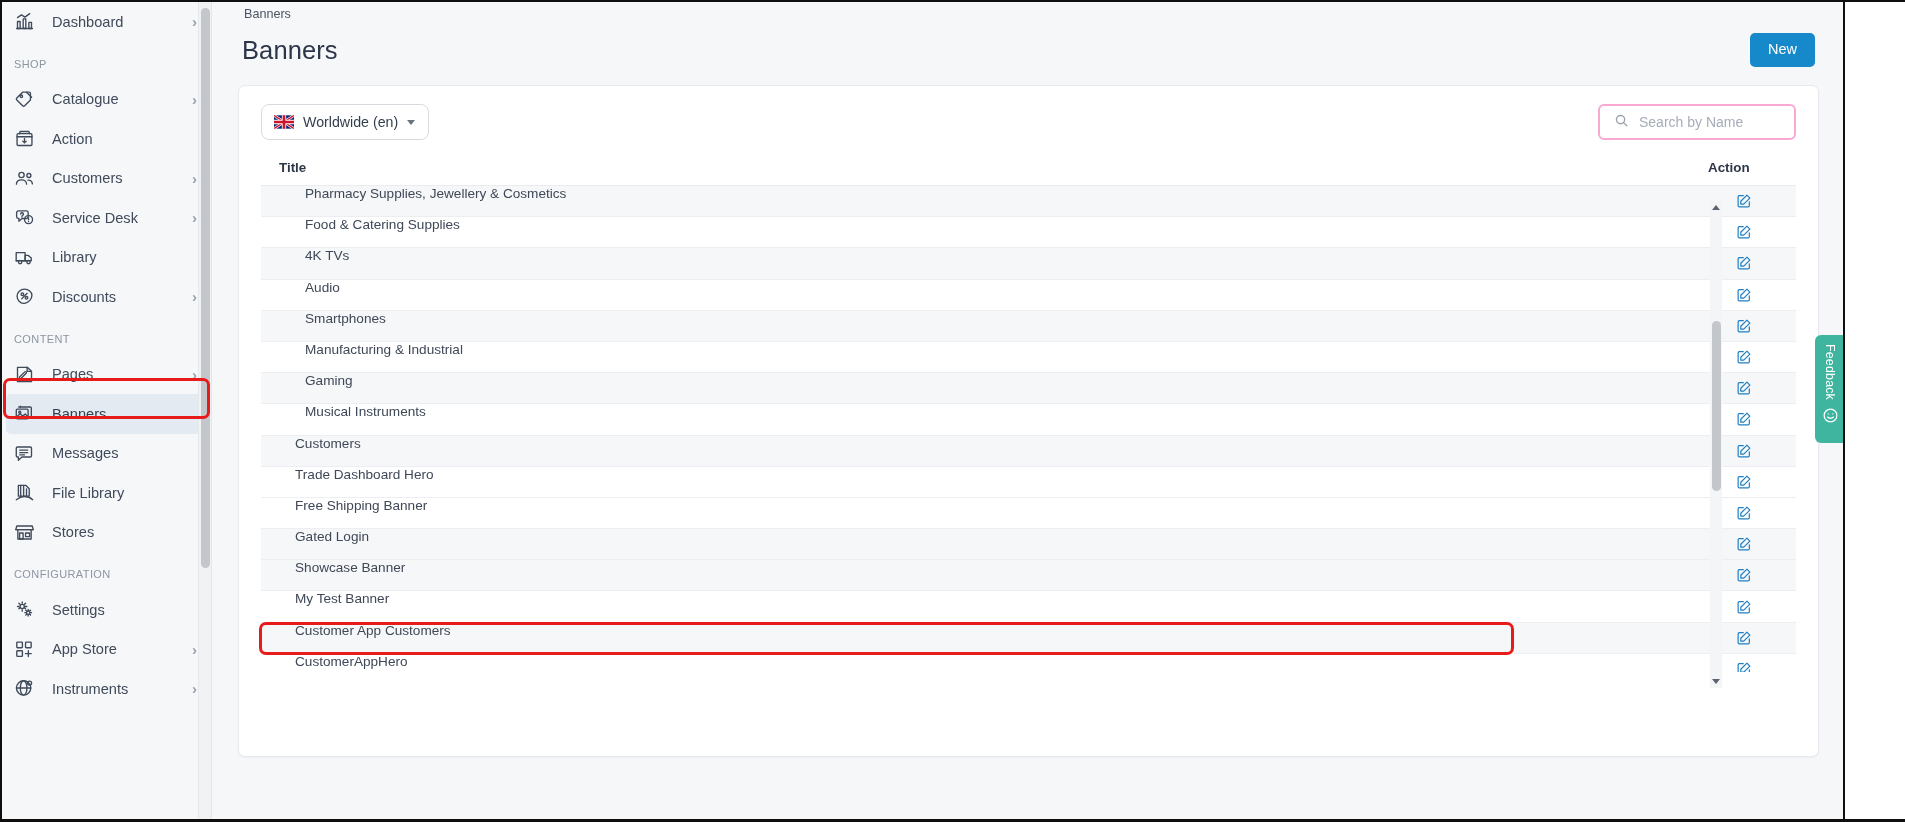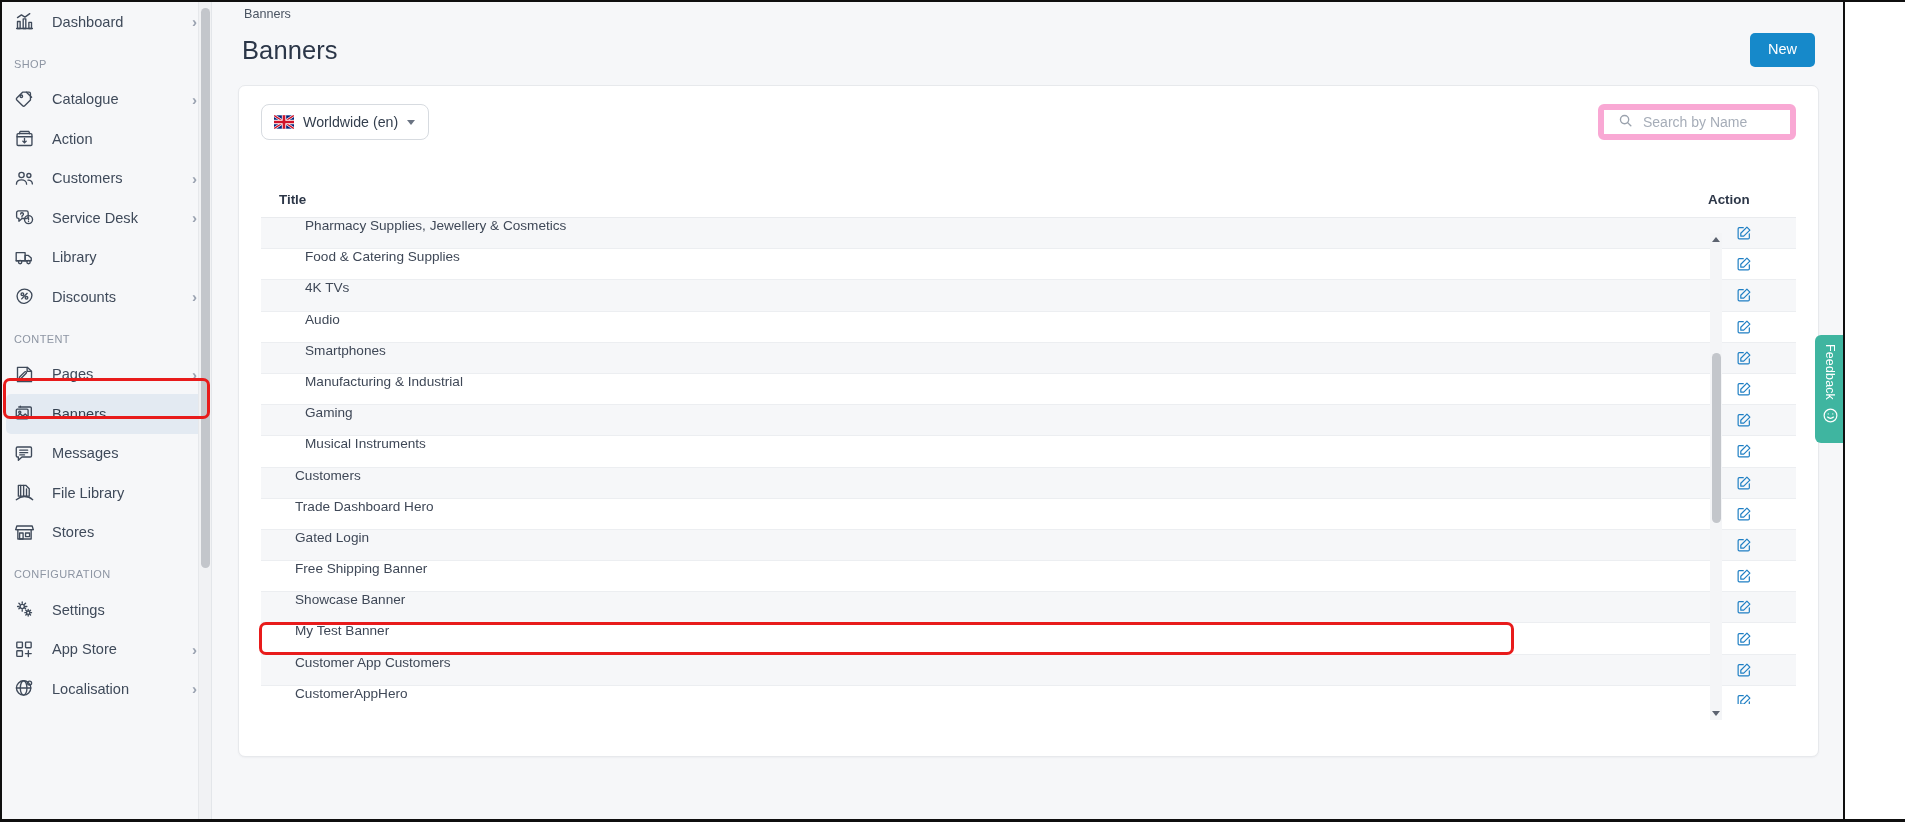--- a/index.html
+++ b/index.html
@@ -172,40 +172,40 @@
     margin-left: auto;
     width: 0; height: 0;
     border-left: 4.5px solid transparent;
     border-right: 4.5px solid transparent;
     border-top: 5.5px solid #6a7382;
   }
   .search-box {
     display: flex;
     align-items: center;
     gap: 10px;
-    border: 6px solid #f9a8d4;
+    border: 2px solid #f9a8d4;
     border-radius: 6px;
     background: #fff;
     padding: 0 14px;
     height: 36px;
     width: 198px;
   }
   .search-box input {
     border: none;
     outline: none;
     font-size: 14px;
     font-family: inherit;
     color: #3b4352;
     width: 100%;
     background: transparent;
   }
   .search-box input::placeholder { color: #a6adb8; }
 
   
-  .tbl-wrap { padding: 0 22px; position: relative; margin-top: 32px; }
+  .tbl-wrap { padding: 0 22px; position: relative; }
   .tbl-head {
     display: flex;
     font-size: 13.4px;
     color: #2d3748;
     font-weight: bold;
     padding: 8px 0 10px 0;
   }
   .th-title { flex: 1; padding-left: 18px; }
   .th-action { width: 96px; padding-left: 8px; }
 
@@ -462,21 +462,21 @@
         </div>
         <div class="nav-item">
           <span class="ico">
             <svg width="21" height="21" viewBox="0 0 24 24" fill="none" stroke="#3f4a5a" stroke-width="1.55" stroke-linecap="round" stroke-linejoin="round">
               <circle cx="11" cy="11.4" r="8.2"></circle>
               <path d="M2.8 11.4h16.4"></path>
               <ellipse cx="11" cy="11.4" rx="3.8" ry="8.2"></ellipse>
               <circle cx="17.8" cy="5.8" r="2.3"></circle>
             </svg>
           </span>
-          <span class="lbl">Localisation</span>
+          <span class="lbl">Instruments</span>
           <span class="chev">›</span>
         </div>
       </div>
     <div class="sb-track">
       <div class="sb-thumb"></div>
     </div>
     <div class="redbox" style="left:3px; top:378px; width:207px; height:41px;"></div>
   </aside>
 
   <main class="main">
@@ -627,33 +627,33 @@
               <div class="cell-title" style="padding-left: 34px;">Trade Dashboard Hero</div>
               <div class="cell-action">
                 <span style="cursor: pointer;">
                   <svg class="edit-ico" width="16" height="16" viewBox="0 0 24 24" fill="none" stroke="#1f7fc4" stroke-width="1.8" stroke-linecap="round" stroke-linejoin="round">
    <path d="M20 13.2V19a1.8 1.8 0 0 1-1.8 1.8H5A1.8 1.8 0 0 1 3.2 19V5.8A1.8 1.8 0 0 1 5 4h5.9"></path>
    <path d="M16.4 3.2 20.8 7.6 11.6 16.8H7.2v-4.4z"></path>
                   </svg>
                 </span>
               </div>
             </div>
+            <div class="row">
+              <div class="cell-title" style="padding-left: 34px;">Free Shipping Banner</div>
+              <div class="cell-action">
+                <span style="cursor: pointer;">
+                  <svg class="edit-ico" width="16" height="16" viewBox="0 0 24 24" fill="none" stroke="#1f7fc4" stroke-width="1.8" stroke-linecap="round" stroke-linejoin="round">
+   <path d="M20 13.2V19a1.8 1.8 0 0 1-1.8 1.8H5A1.8 1.8 0 0 1 3.2 19V5.8A1.8 1.8 0 0 1 5 4h5.9"></path>
+   <path d="M16.4 3.2 20.8 7.6 11.6 16.8H7.2v-4.4z"></path>
+                  </svg>
+                </span>
+              </div>
+            </div>
             <div class="row alt">
               <div class="cell-title" style="padding-left: 34px;">Gated Login</div>
-              <div class="cell-action">
-                <span style="cursor: pointer;">
-                  <svg class="edit-ico" width="16" height="16" viewBox="0 0 24 24" fill="none" stroke="#1f7fc4" stroke-width="1.8" stroke-linecap="round" stroke-linejoin="round">
-   <path d="M20 13.2V19a1.8 1.8 0 0 1-1.8 1.8H5A1.8 1.8 0 0 1 3.2 19V5.8A1.8 1.8 0 0 1 5 4h5.9"></path>
-   <path d="M16.4 3.2 20.8 7.6 11.6 16.8H7.2v-4.4z"></path>
-                  </svg>
-                </span>
-              </div>
-            </div>
-            <div class="row">
-              <div class="cell-title" style="padding-left: 34px;">Free Shipping Banner</div>
               <div class="cell-action">
                 <span style="cursor: pointer;">
                   <svg class="edit-ico" width="16" height="16" viewBox="0 0 24 24" fill="none" stroke="#1f7fc4" stroke-width="1.8" stroke-linecap="round" stroke-linejoin="round">
    <path d="M20 13.2V19a1.8 1.8 0 0 1-1.8 1.8H5A1.8 1.8 0 0 1 3.2 19V5.8A1.8 1.8 0 0 1 5 4h5.9"></path>
    <path d="M16.4 3.2 20.8 7.6 11.6 16.8H7.2v-4.4z"></path>
                   </svg>
                 </span>
               </div>
             </div>
             <div class="row alt">

